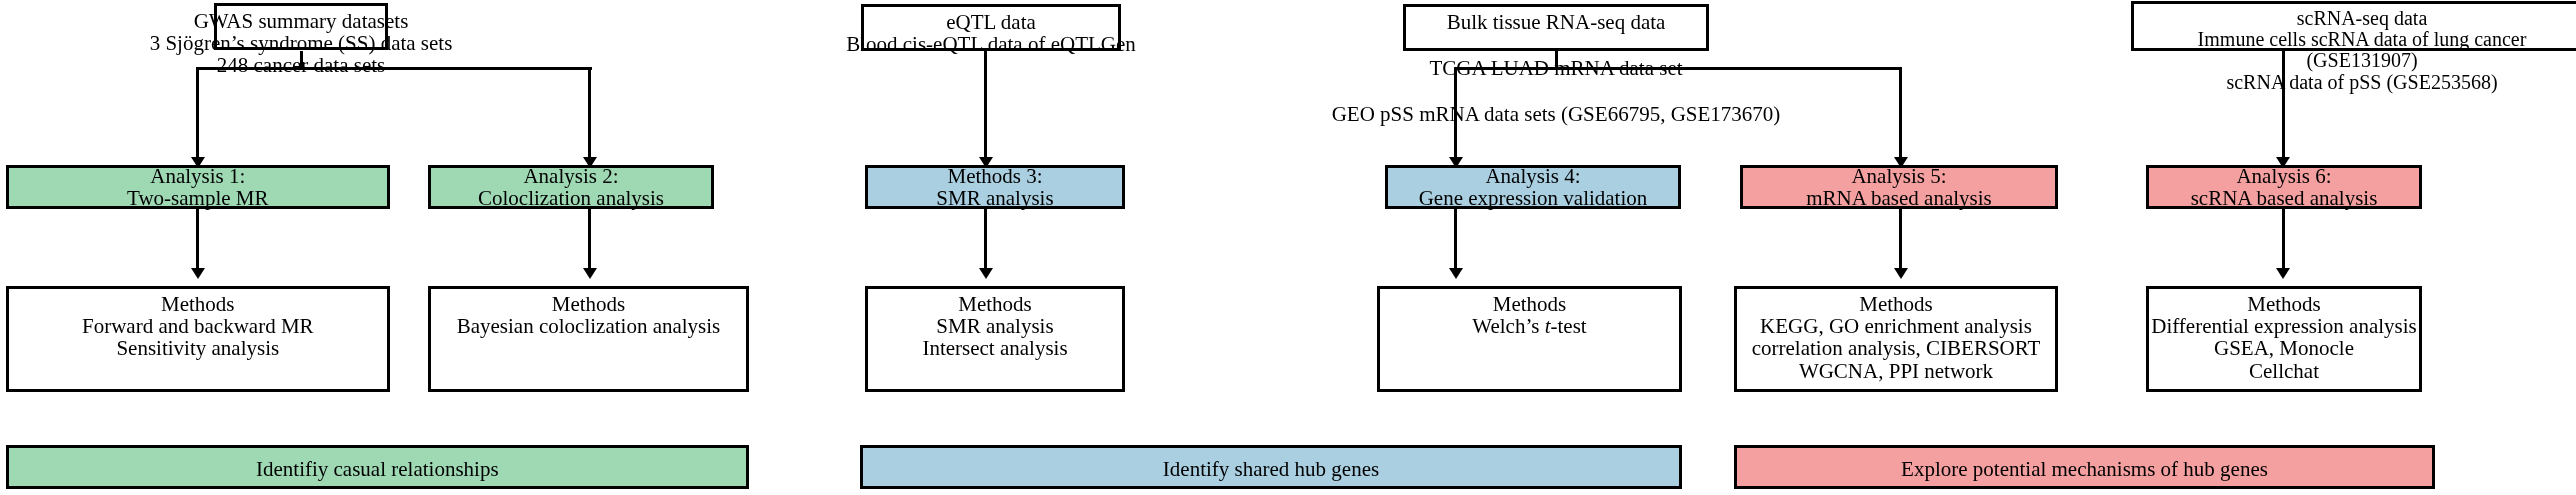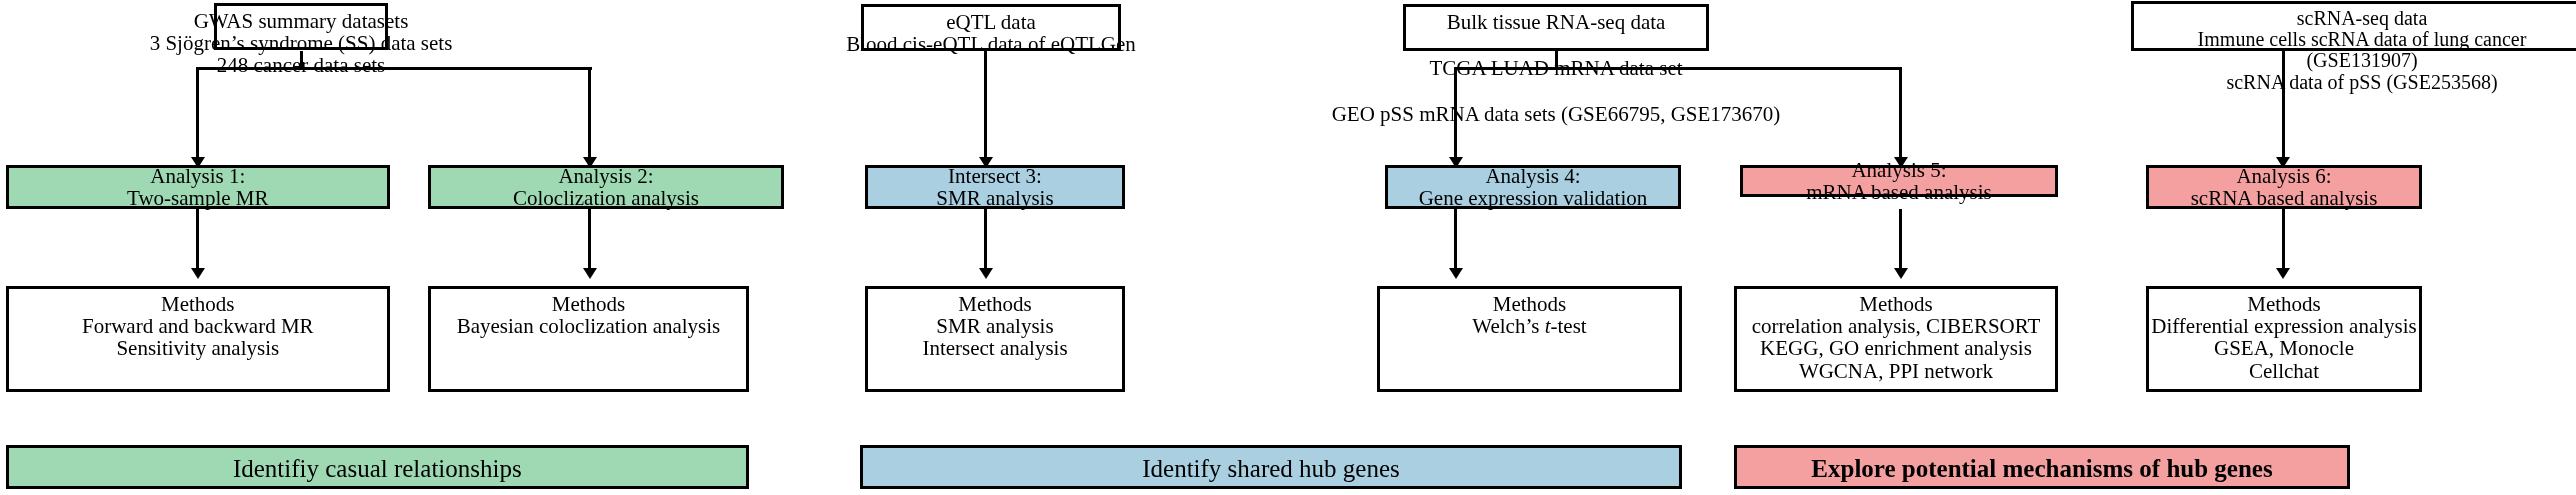--- a/index.html
+++ b/index.html
@@ -26,21 +26,21 @@
     text-align:left;
     line-height:1.06;
     font-size:21px;
     padding-top:3.8px;
   }
   .box .ln{display:block;white-space:nowrap;}
   .green{background:#9ed9b4;}
   .blue{background:#a9cfe1;}
   .pink{background:#f5a0a0;}
   .analysis{justify-content:center;padding-top:0;}
-  .summary{justify-content:center;padding-top:4px;font-size:25px;}
+  .summary{justify-content:center;padding-top:4px;font-size:21px;}
   
   .v{position:absolute;width:3.2px;background:#000;}
   .h{position:absolute;height:3.2px;background:#000;}
   .arrow{
     position:absolute;
     width:0;height:0;
     border-left:7px solid transparent;
     border-right:7px solid transparent;
     border-top:11px solid #000;
   }
@@ -60,21 +60,21 @@
   <div class="h" style="left:196px;top:67px;width:396px;"></div>
   <div class="v" style="left:196px;top:67px;height:95px;"></div>
   <div class="v" style="left:588px;top:67px;height:95px;"></div>
   <div class="arrow" style="left:191px;top:157px;"></div>
   <div class="arrow" style="left:583px;top:157px;"></div>
 
   <div class="box green analysis" style="left:5.8px;top:165px;width:384px;height:44px;">
     <span class="ln">Analysis 1:</span>
     <span class="ln">Two-sample MR</span>
   </div>
-  <div class="box green analysis" style="left:428px;top:165px;width:356px;height:44px;">
+  <div class="box green analysis" style="left:428px;top:165px;width:286px;height:44px;">
     <span class="ln">Analysis 2:</span>
     <span class="ln">Coloclization analysis</span>
   </div>
 
   <div class="v" style="left:196px;top:209px;height:63px;"></div>
   <div class="arrow" style="left:191px;top:268px;"></div>
   <div class="v" style="left:588px;top:209px;height:63px;"></div>
   <div class="arrow" style="left:583px;top:268px;"></div>
 
   <div class="box" style="left:5.8px;top:286px;width:384px;height:106px;">
@@ -92,21 +92,21 @@
   </div>
 
   <div class="box" style="left:861px;top:3.8px;width:260px;height:47px;">
     <span class="ln">eQTL data</span>
     <span class="ln">Blood cis-eQTL data of eQTLGen</span>
   </div>
   <div class="v" style="left:984px;top:51px;height:111px;"></div>
   <div class="arrow" style="left:979px;top:157px;"></div>
 
   <div class="box blue analysis" style="left:865px;top:165px;width:260px;height:44px;">
-    <span class="ln">Intersect 3:</span>
+    <span class="ln">Methods 3:</span>
     <span class="ln">SMR analysis</span>
   </div>
   <div class="v" style="left:984px;top:209px;height:63px;"></div>
   <div class="arrow" style="left:979px;top:268px;"></div>
 
   <div class="box" style="left:865px;top:286px;width:260px;height:106px;">
     <span class="ln">Methods</span>
     <span class="ln">SMR analysis</span>
     <span class="ln">Intersect analysis</span>
   </div>
@@ -124,42 +124,42 @@
   <div class="h" style="left:1454px;top:67px;width:448px;"></div>
   <div class="v" style="left:1454px;top:67px;height:95px;"></div>
   <div class="v" style="left:1899px;top:67px;height:95px;"></div>
   <div class="arrow" style="left:1449px;top:157px;"></div>
   <div class="arrow" style="left:1894px;top:157px;"></div>
 
   <div class="box blue analysis" style="left:1385px;top:165px;width:296px;height:44px;">
     <span class="ln">Analysis 4:</span>
     <span class="ln">Gene expression validation</span>
   </div>
-  <div class="box pink analysis" style="left:1740px;top:165px;width:318px;height:32px;">
+  <div class="box pink analysis" style="left:1740px;top:165px;width:318px;height:44px;">
     <span class="ln">Analysis 5:</span>
     <span class="ln">mRNA based analysis</span>
   </div>
 
   <div class="v" style="left:1454px;top:209px;height:63px;"></div>
   <div class="arrow" style="left:1449px;top:268px;"></div>
   <div class="v" style="left:1899px;top:209px;height:63px;"></div>
   <div class="arrow" style="left:1894px;top:268px;"></div>
 
   <div class="box" style="left:1377px;top:286px;width:305px;height:106px;">
     <span class="ln">Methods</span>
     <span class="ln">Welch’s&nbsp;<span class="ital">t</span>-test</span>
   </div>
   <div class="box" style="left:1734px;top:286px;width:324px;height:106px;">
     <span class="ln">Methods</span>
+    <span class="ln">KEGG, GO enrichment analysis</span>
     <span class="ln">correlation analysis, CIBERSORT</span>
-    <span class="ln">KEGG, GO enrichment analysis</span>
     <span class="ln">WGCNA, PPI network</span>
   </div>
 
-  <div class="box pink summary" style="left:1734px;top:445px;width:616px;height:44px;font-weight:bold;">
+  <div class="box pink summary" style="left:1734px;top:445px;width:701px;height:44px;">
     <span class="ln">Explore potential mechanisms of hub genes</span>
   </div>
 
   <div class="box" style="left:2131px;top:1.3px;width:462px;height:50px;font-size:20px;">
     <span class="ln">scRNA-seq data</span>
     <span class="ln">Immune cells scRNA data of lung cancer</span>
     <span class="ln">(GSE131907)</span>
     <span class="ln">scRNA data of pSS (GSE253568)</span>
   </div>
   <div class="v" style="left:2282px;top:51px;height:110px;"></div>

